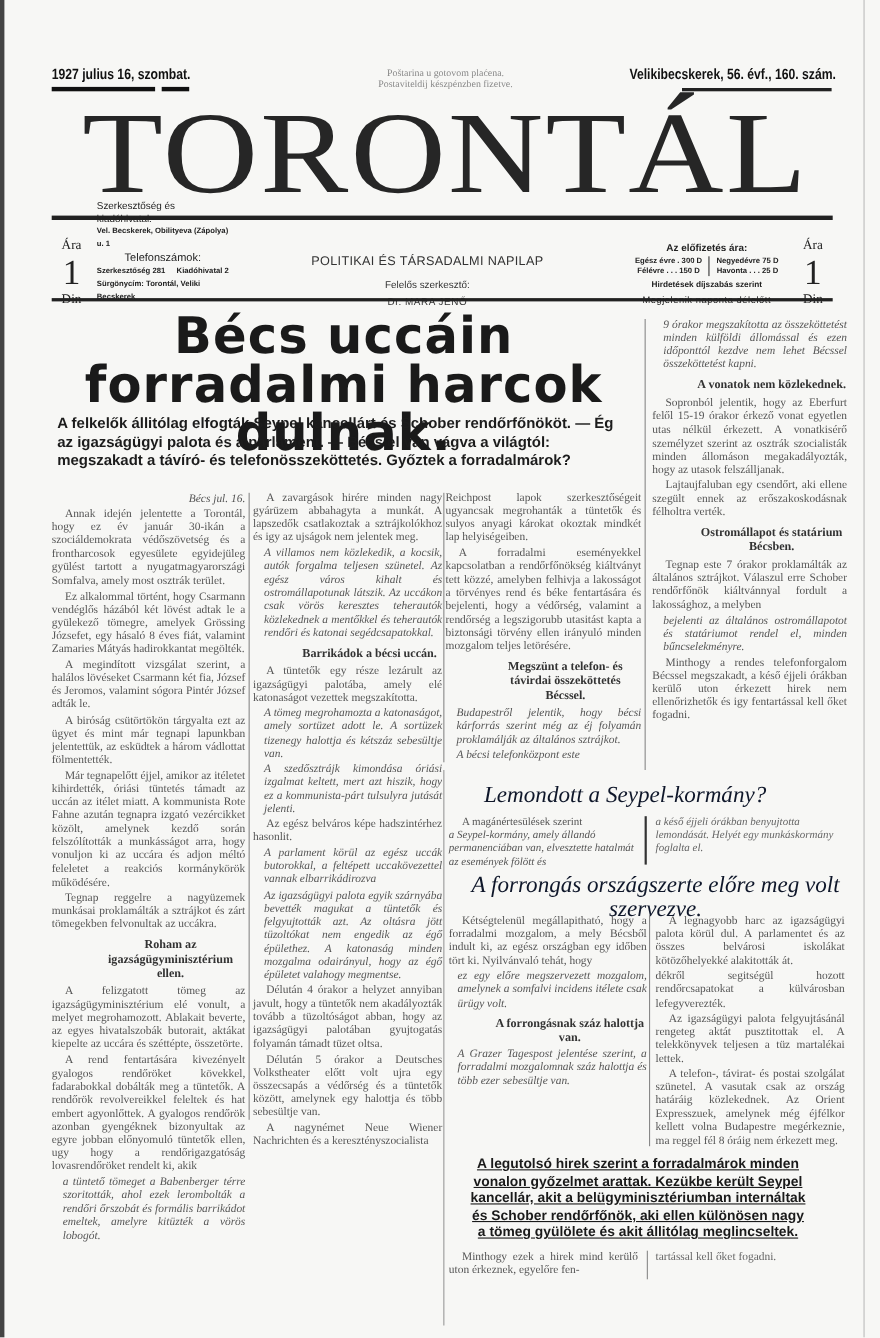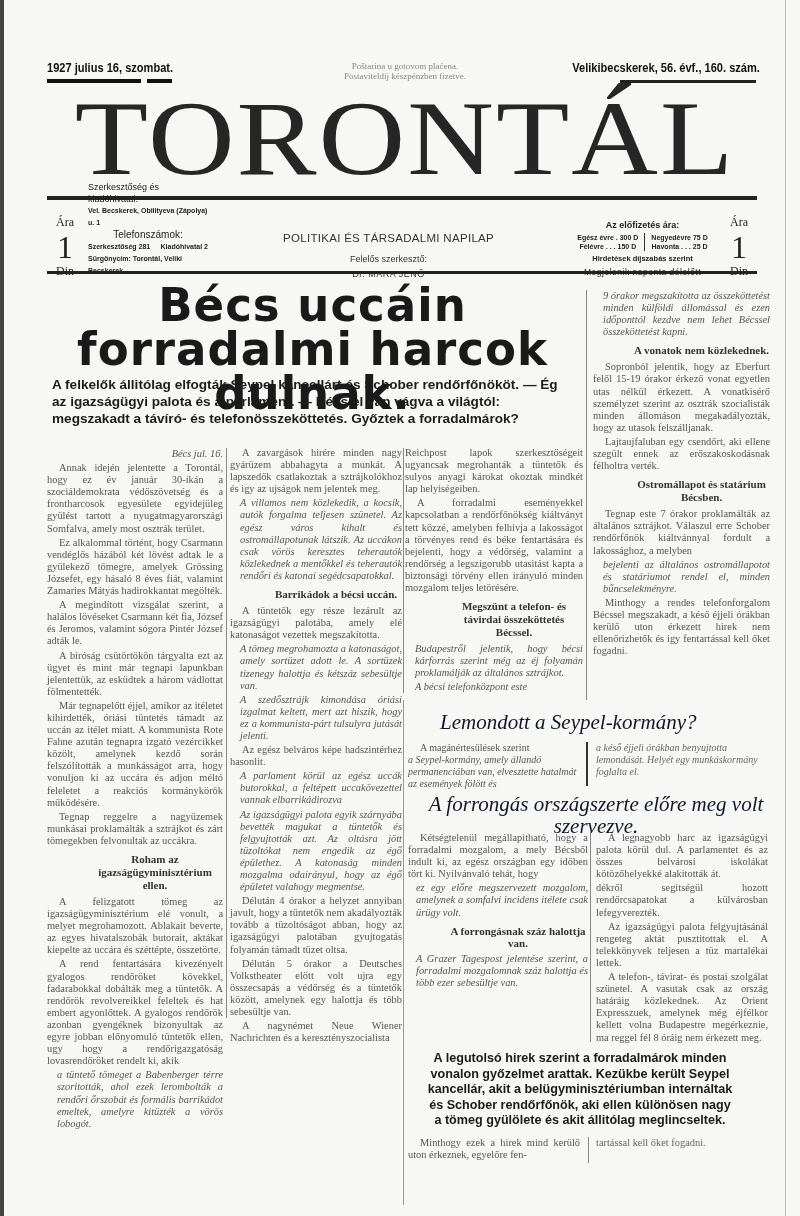--- a/index.html
+++ b/index.html
@@ -65,21 +65,21 @@
   .lem-left { position: absolute; left: 408px; top: 742px; width: 172px; font-size: 10px; line-height: 12px; color: #555; }
   .lem-right { position: absolute; left: 596px; top: 742px; width: 170px; font-size: 10px; line-height: 12px; color: #666; font-style: italic; }
 
   .forr-left { position: absolute; left: 408px; top: 832px; width: 180px; font-size: 10.4px; line-height: 12.1px; color: #555; text-align: justify; }
   .forr-left p { text-indent: 12px; margin-bottom: 2px; }
   .forr-left p.it { font-style: italic; padding-left: 8px; text-indent: 0; }
   .forr-left h4 { text-align: center; font-size: 11px; color: #333; margin: 6px 0 4px 40px; }
   .forr-right { position: absolute; left: 596px; top: 832px; width: 172px; font-size: 10.4px; line-height: 12.1px; color: #555; text-align: justify; }
   .forr-right p { text-indent: 12px; margin-bottom: 2px; }
 
-  .latest { position: absolute; left: 425px; top: 1051px; width: 310px; text-align: center; font-family: "Liberation Sans", sans-serif; font-weight: bold; font-size: 12.6px; line-height: 15.6px; color: #1a1a1a; }
+  .latest { position: absolute; left: 425px; top: 1051px; width: 310px; text-align: center; font-family: "Liberation Sans", sans-serif; font-weight: bold; font-size: 12.6px; line-height: 15.6px; color: #1a1a1a; text-decoration: underline; }
   .tail-left { position: absolute; left: 408px; top: 1137px; width: 172px; font-size: 10.4px; line-height: 12.1px; color: #555; text-indent: 12px; text-align: justify; }
   .tail-right { position: absolute; left: 596px; top: 1137px; width: 170px; font-size: 10.4px; line-height: 12.1px; color: #666; }
 </style>
 </head>
 <body>
 
 <div class="page-edge"></div>
 <div class="page-edge-r"></div>
 
 <div class="topline">

